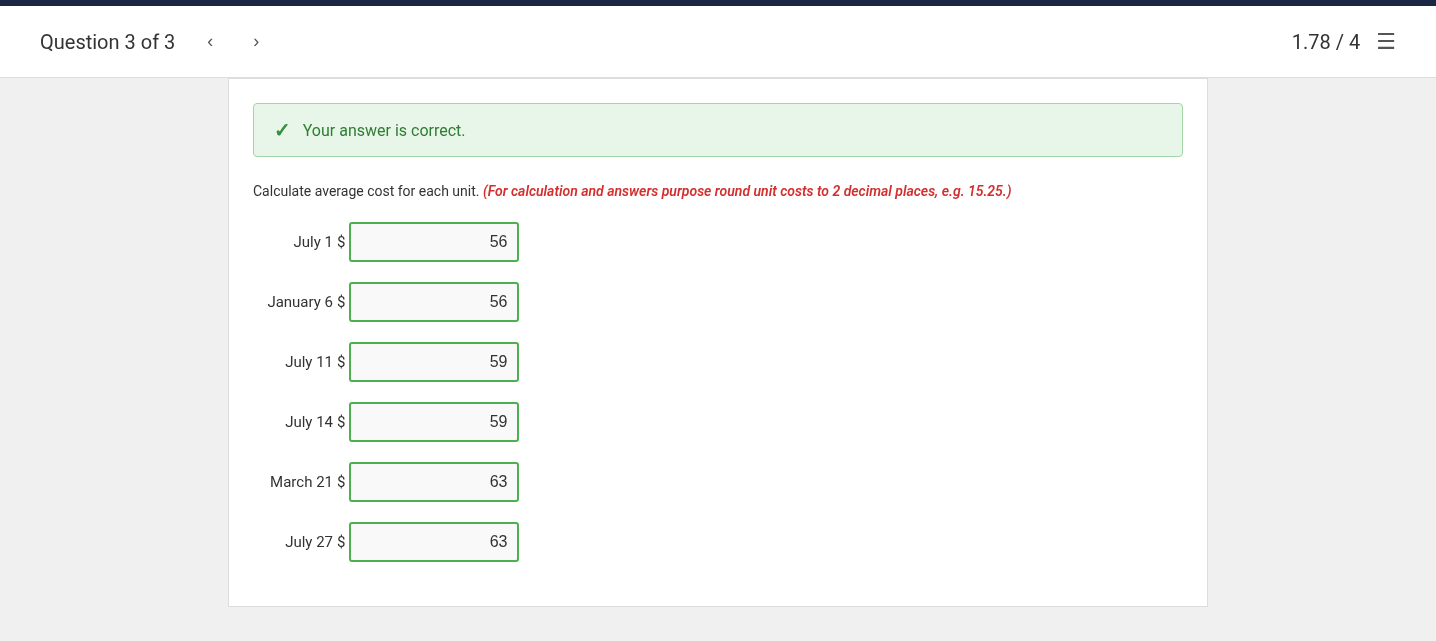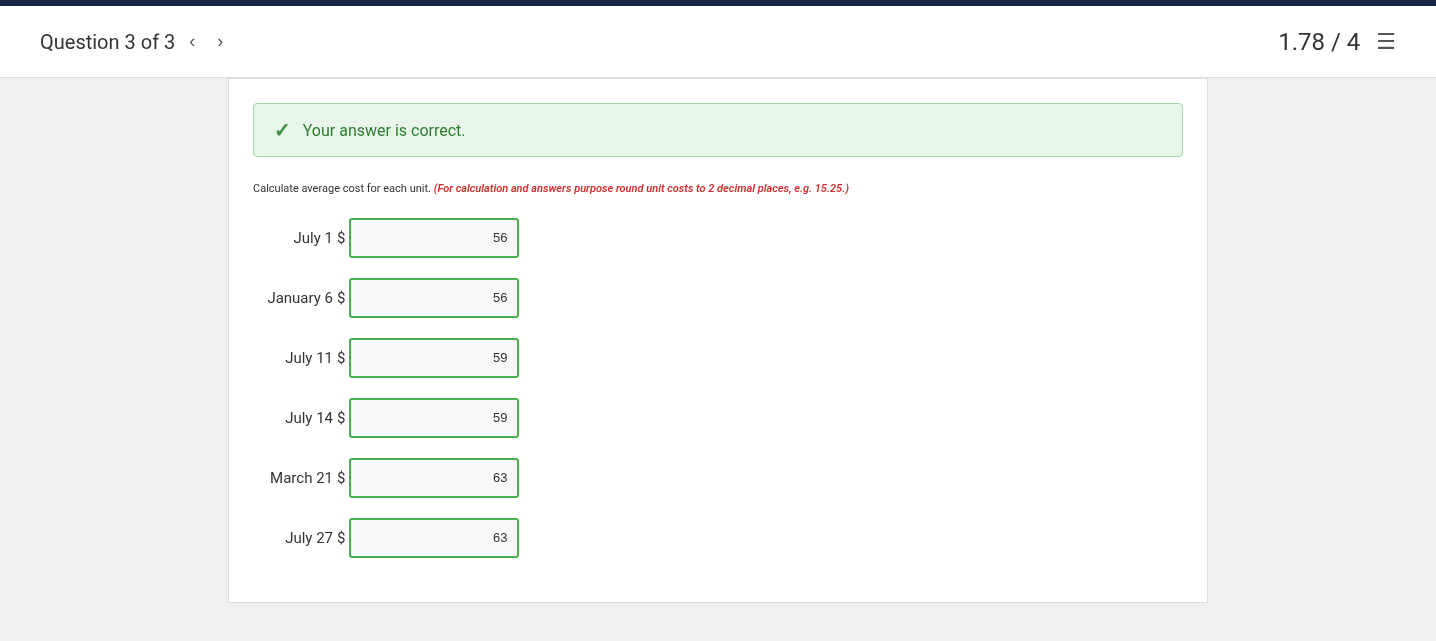--- a/index.html
+++ b/index.html
@@ -22,21 +22,21 @@
       padding: 0 40px;
       height: 72px;
       display: flex;
       align-items: center;
       justify-content: space-between;
     }
 
     .header-left {
       display: flex;
       align-items: center;
-      gap: 6px;
+      gap: 24px;
     }
 
     .question-label {
       font-size: 20px;
       font-weight: 400;
       color: #333;
     }
 
     .nav-btn {
       background: none;
@@ -48,21 +48,21 @@
       border-radius: 4px;
     }
 
     .header-right {
       display: flex;
       align-items: center;
       gap: 16px;
     }
 
     .score {
-      font-size: 24px;
+      font-size: 20px;
       color: #333;
     }
 
     .list-icon {
       cursor: pointer;
       color: #555;
     }
 
     .content-area {
       max-width: 980px;
@@ -107,21 +107,21 @@
       font-size: 20px;
       font-weight: bold;
     }
 
     .correct-text {
       color: #2e7d32;
       font-size: 16px;
     }
 
     .instruction-text {
-      font-size: 11px;
+      font-size: 14px;
       color: #333;
       margin-bottom: 20px;
       line-height: 1.5;
     }
 
     .instruction-highlight {
       color: #d32f2f;
       font-style: italic;
       font-weight: 600;
     }
@@ -144,21 +144,21 @@
       font-size: 15px;
       color: #333;
     }
 
     .cost-input {
       width: 170px;
       height: 40px;
       border: 2px solid #4caf50;
       border-radius: 3px;
       padding: 0 10px;
-      font-size: 13px;
+      font-size: 16px;
       text-align: right;
       color: #333;
       background-color: #f9f9f9;
       outline: none;
     }
   </style>
 </head>
 <body>
 
 <div class="top-bar"></div>

